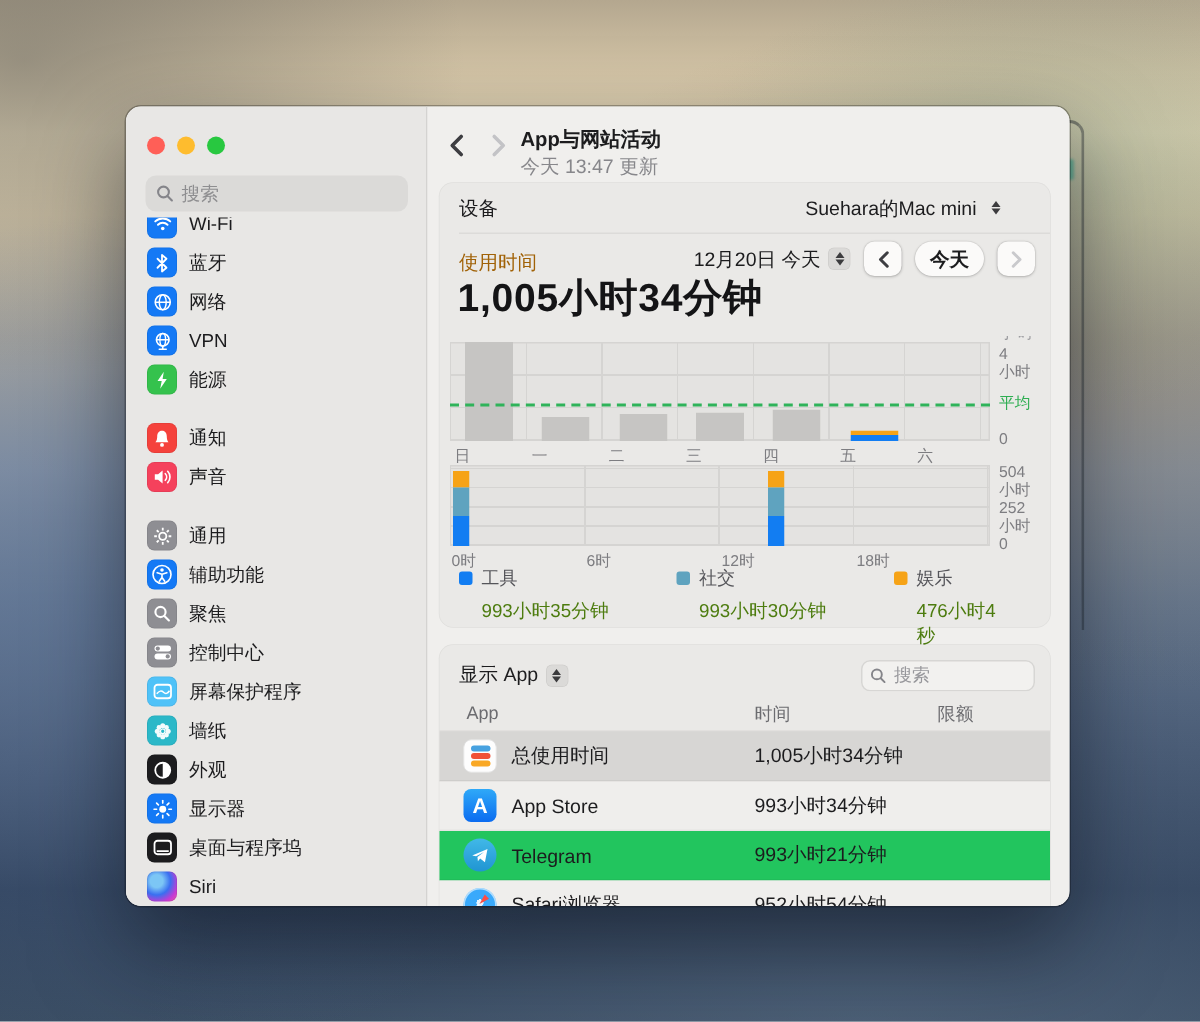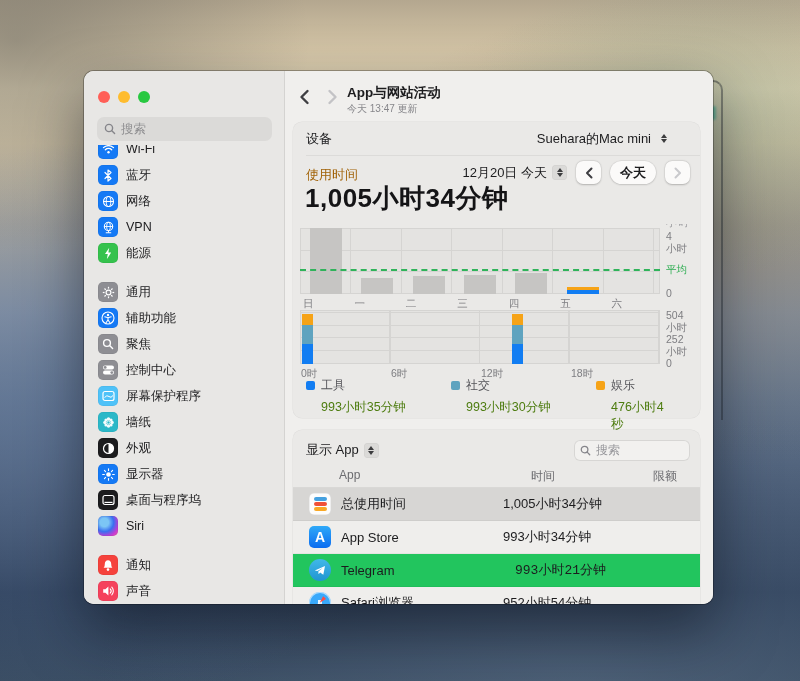--- a/index.html
+++ b/index.html
@@ -46,21 +46,21 @@
     display:flex; align-items:center; justify-content:center;
     box-shadow:inset 0 0 0 0.5px rgba(0,0,0,0.08);
   }
   .nav-icon.siri-bg { background:radial-gradient(circle at 32% 32%, #7cc6f5 0 22%, #3a6ff0 48%, #c43bd4 75%, #e85aa0 100%); }
   .nav-label { font-size:12.5px; color:#1c1c1e; white-space:nowrap; }
   
   .content { flex:1; position:relative; background:#f0efed; }
   .nav-chevron { position:absolute; top:15px; width:22px; height:22px; display:flex; align-items:center; justify-content:center; }
   .nav-back{ left:8px; } .nav-fwd{ left:36px; }
   .page-title { position:absolute; left:62px; top:13px; font-size:13.5px; font-weight:bold; color:#1c1c1e; }
-  .page-sub { position:absolute; left:62px; top:31px; font-size:10px; color:#87878b; }
+  .page-sub { position:absolute; left:62px; top:31px; font-size:13px; color:#87878b; }
   .card { position:absolute; left:8px; width:407px; background:#eaE9e7; background:#eae9e7; border-radius:9px; box-shadow:0 0 0 0.5px rgba(0,0,0,0.07); }
   .card1 { top:51px; height:296px; }
   .card2 { top:359px; height:220px; }
   .row-label { font-size:13px; color:#1c1c1e; }
   .device-row { position:absolute; top:0; left:0; right:16px; height:33px; display:flex; align-items:center; justify-content:space-between; padding:0 13px; }
   .card-divider { position:absolute; top:33px; left:13px; right:0; height:1px; background:#dcdbd9; }
   .dropdown { display:flex; align-items:center; gap:5px; font-size:13px; color:#1c1c1e; }
   .chev-badge { width:15px; height:15px; border-radius:4px; display:flex; flex-direction:column; align-items:center; justify-content:center; gap:1px; }
   .chev-badge.gray { background:#dbdad8; box-shadow:inset 0 0 0 0.5px rgba(0,0,0,0.06); }
   .tri-up { width:0; height:0; border-left:3.5px solid transparent; border-right:3.5px solid transparent; border-bottom:4px solid #3c3c3e; }
@@ -99,21 +99,21 @@
   
   .legend-row { position:absolute; top:255px; left:13px; right:26px; height:38px; }
   .legend-item { position:absolute; top:0; }
   .legend-head { display:flex; align-items:center; gap:6px; font-size:12px; color:#55555a; }
   .legend-swatch { width:9px; height:9px; border-radius:2px; flex:none; }
   .legend-val { margin:5px 0 2px 15px; font-size:12.5px; color:#4d7c0f; }
   
   .showapp-row { position:absolute; top:7px; left:13px; right:10px; height:26px; display:flex; align-items:center; justify-content:space-between; }
   .table-search { width:116px; height:21px; border-radius:6px; background:#f2f1ef; box-shadow:inset 0 0 0 1px #d7d6d4; display:flex; align-items:center; gap:5px; padding:0 6px; color:#97979b; font-size:12px; }
   .tbl-header { position:absolute; top:36px; left:0; right:0; height:21px; font-size:12px; color:#6c6c70; }
-  .tbl-header span { position:absolute; top:2px;margin-left:28px; }
+  .tbl-header span { position:absolute; top:2px; }
   .tbl-divider { position:absolute; top:57px; left:0; right:0; height:1px; background:#d9d8d6; }
   .tbl-rows { position:absolute; top:58px; left:0; right:0; }
   .tbl-row { position:relative; height:33px; display:flex; align-items:center; border-bottom:1px solid rgba(0,0,0,0.04); }
   .tbl-row.alt { background:#efeeec; }
   .tbl-row.base { background:#22c55e; }
   .tbl-row.selected { background:#d7d6d4; }
   .app-cell { display:flex; align-items:center; gap:10px; padding-left:16px; width:210px; font-size:13px; color:#1c1c1e; }
   .time-cell { font-size:13px; color:#1c1c1e; }
   .app-ic { width:22px; height:22px; border-radius:5px; flex:none; position:relative; overflow:hidden; display:flex; align-items:center; justify-content:center; }
   .ic-stack { background:#fdfdfd; box-shadow:inset 0 0 0 0.5px rgba(0,0,0,0.12); flex-direction:column; gap:1.5px; }
@@ -194,20 +194,40 @@
               <span class="nav-icon" style="background: rgb(53, 194, 77);">
                 <svg width="10" height="13" viewBox="0 0 10 13">
                   <path d="M6.2 0.8 L2 7 H4.8 L3.8 12.2 L8.2 5.6 H5.4 Z" fill="#fff"></path>
                 </svg>
               </span>
               <span class="nav-label">能源</span>
             </div>
           </div>
           <div class="nav-group">
             <div class="nav-item">
+              <span class="nav-icon" style="background: rgb(245, 66, 60);">
+                <svg width="12" height="13" viewBox="0 0 12 13">
+                  <path d="M6 1.2 C3.8 1.2 2.8 3 2.8 5 C2.8 7.8 1.6 8.8 1.6 8.8 L10.4 8.8 C10.4 8.8 9.2 7.8 9.2 5 C9.2 3 8.2 1.2 6 1.2 Z" fill="#fff"></path>
+                  <circle cx="6" cy="10.6" r="1.3" fill="#fff"></circle>
+                </svg>
+              </span>
+              <span class="nav-label">通知</span>
+            </div>
+            <div class="nav-item">
+              <span class="nav-icon" style="background: rgb(245, 65, 92);">
+                <svg width="13" height="12" viewBox="0 0 13 12">
+                  <path d="M1.2 4.2 H3.4 L6.4 1.6 V10.4 L3.4 7.8 H1.2 Z" fill="#fff"></path>
+                  <path d="M8.2 3.8 A3.2 3.2 0 0 1 8.2 8.2 M9.8 2.2 A5.5 5.5 0 0 1 9.8 9.8" fill="none" stroke="#fff" stroke-width="1.1" stroke-linecap="round"></path>
+                </svg>
+              </span>
+              <span class="nav-label">声音</span>
+            </div>
+          </div>
+          <div class="nav-group">
+            <div class="nav-item">
               <span class="nav-icon" style="background: rgb(142, 142, 147);">
                 <svg width="13" height="13" viewBox="0 0 13 13">
                   <g stroke="#fff" stroke-width="1.2">
                     <circle cx="6.5" cy="6.5" r="2.4" fill="none"></circle>
                     <line x1="6.5" y1="0.8" x2="6.5" y2="2.6"></line>
                     <line x1="6.5" y1="10.4" x2="6.5" y2="12.2"></line>
                     <line x1="0.8" y1="6.5" x2="2.6" y2="6.5"></line>
                     <line x1="10.4" y1="6.5" x2="12.2" y2="6.5"></line>
                     <line x1="2.5" y1="2.5" x2="3.8" y2="3.8"></line>
                     <line x1="9.2" y1="9.2" x2="10.5" y2="10.5"></line>
@@ -307,40 +327,20 @@
                 <svg width="13" height="12" viewBox="0 0 13 12">
                   <rect x="1" y="1.5" width="11" height="9" rx="2" fill="none" stroke="#fff" stroke-width="1.2"></rect>
                   <line x1="2.5" y1="8.4" x2="10.5" y2="8.4" stroke="#fff" stroke-width="1.2"></line>
                 </svg>
               </span>
               <span class="nav-label">桌面与程序坞</span>
             </div>
             <div class="nav-item">
               <span class="nav-icon siri-bg"></span>
               <span class="nav-label">Siri</span>
-            </div>
-          </div>
-          <div class="nav-group">
-            <div class="nav-item">
-              <span class="nav-icon" style="background: rgb(245, 66, 60);">
-                <svg width="12" height="13" viewBox="0 0 12 13">
-                  <path d="M6 1.2 C3.8 1.2 2.8 3 2.8 5 C2.8 7.8 1.6 8.8 1.6 8.8 L10.4 8.8 C10.4 8.8 9.2 7.8 9.2 5 C9.2 3 8.2 1.2 6 1.2 Z" fill="#fff"></path>
-                  <circle cx="6" cy="10.6" r="1.3" fill="#fff"></circle>
-                </svg>
-              </span>
-              <span class="nav-label">通知</span>
-            </div>
-            <div class="nav-item">
-              <span class="nav-icon" style="background: rgb(245, 65, 92);">
-                <svg width="13" height="12" viewBox="0 0 13 12">
-                  <path d="M1.2 4.2 H3.4 L6.4 1.6 V10.4 L3.4 7.8 H1.2 Z" fill="#fff"></path>
-                  <path d="M8.2 3.8 A3.2 3.2 0 0 1 8.2 8.2 M9.8 2.2 A5.5 5.5 0 0 1 9.8 9.8" fill="none" stroke="#fff" stroke-width="1.1" stroke-linecap="round"></path>
-                </svg>
-              </span>
-              <span class="nav-label">声音</span>
             </div>
           </div>
         </div>
     </div>
   </div>
 
   <div class="content">
     <div class="nav-chevron nav-back">
       <svg width="11" height="16" viewBox="0 0 11 16">
           <path d="M8.5 2 L2.5 8 L8.5 14" fill="none" stroke="#3e3e42" stroke-width="2.4" stroke-linecap="round" stroke-linejoin="round"></path>
@@ -530,21 +530,21 @@
           </div>
           <div class="tbl-row base">
             <div class="app-cell">
               <span class="app-ic ic-telegram">
                 <svg width="12" height="11" viewBox="0 0 12 11">
                   <path d="M0.8 5.4 L11 1 L9.3 9.8 L6.1 7.4 L4.6 9.2 L4.3 6.4 L8.7 3 L3.4 5.9 Z" fill="#fff"></path>
                 </svg>
               </span>
               <span>Telegram</span>
             </div>
-            <div class="time-cell" style="position: absolute; left: 222px; font-family: Liberation Mono, monospace;">993小时21分钟</div>
+            <div class="time-cell" style="position: absolute; left: 210px;">993小时21分钟</div>
           </div>
           <div class="tbl-row alt">
             <div class="app-cell">
               <span class="app-ic ic-safari">
                 <span class="needle"></span>
               </span>
               <span>Safari浏览器</span>
             </div>
             <div class="time-cell" style="position: absolute; left: 210px;">952小时54分钟</div>
           </div>

